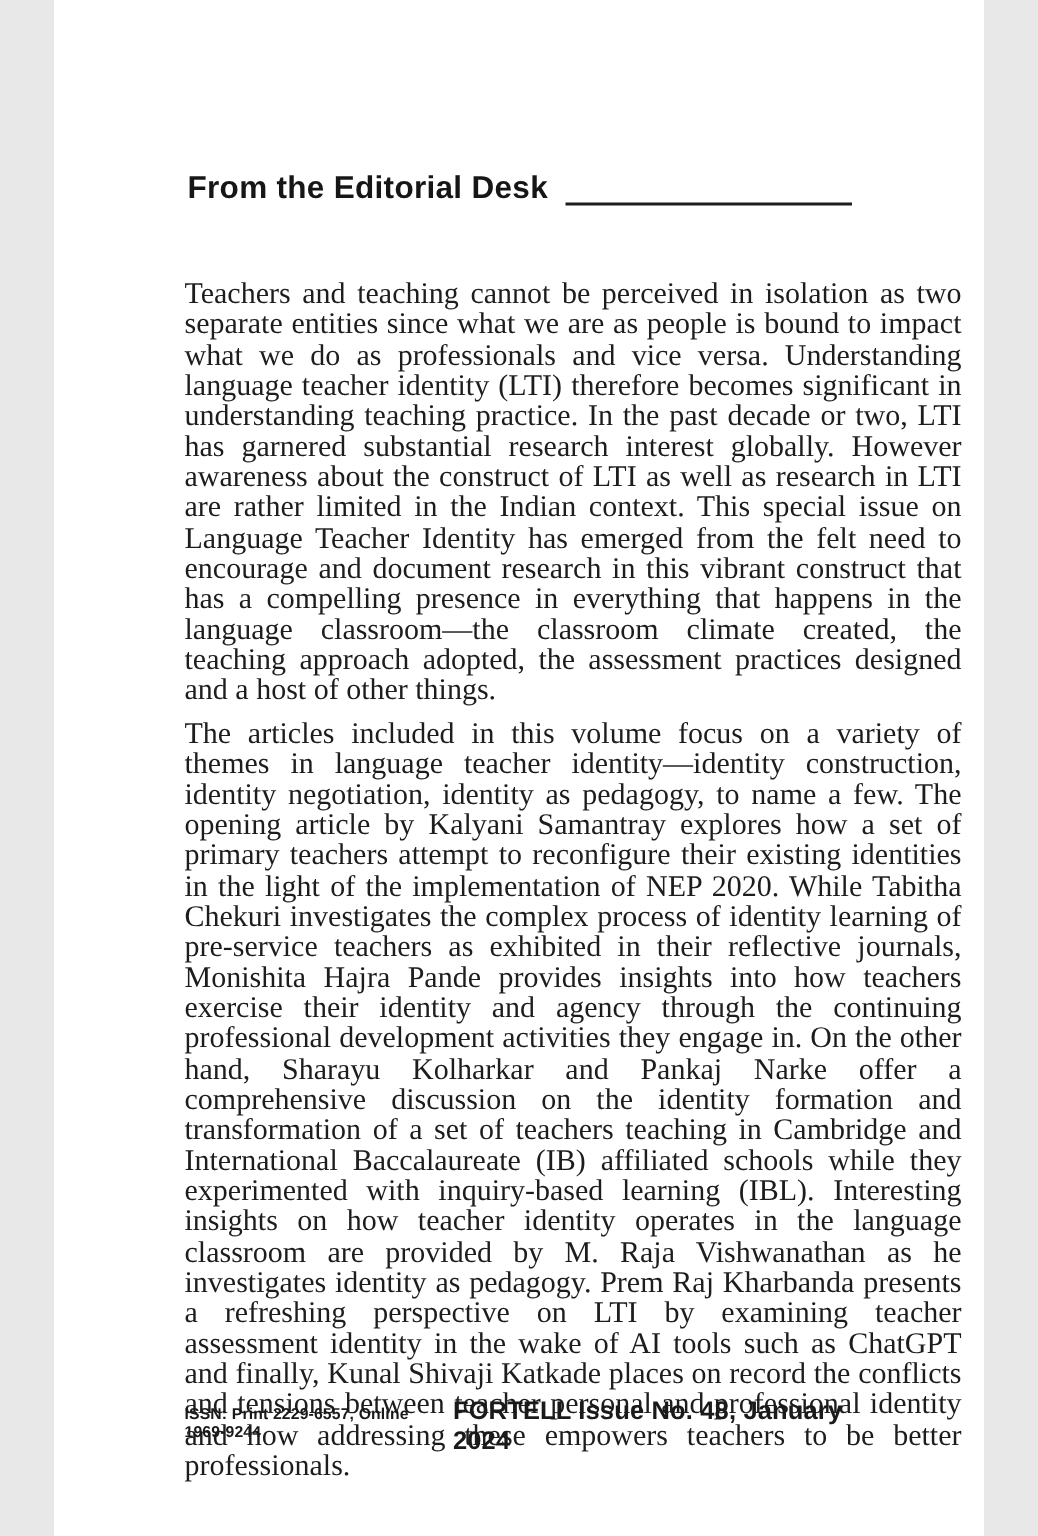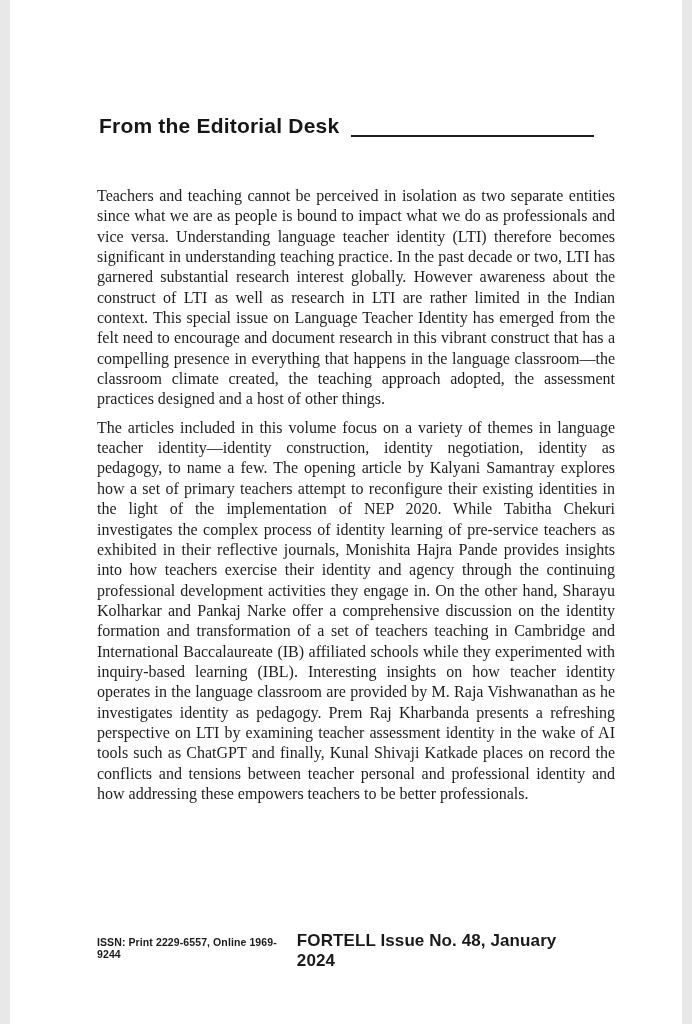--- a/index.html
+++ b/index.html
@@ -2,21 +2,21 @@
 <html><head>
 <meta charset="utf-8">
 <style>
   html, body {
     margin: 0;
     padding: 0;
     background: #e8e8e8;
   }
   .page {
     position: relative;
-    width: 672px;
+    width: 620px;
     height: 1024px;
     margin: 0 auto;
     background: #ffffff;
     overflow: hidden;
     font-family: "Liberation Serif", serif;
   }
   .title-row {
     position: absolute;
     top: 112px;
     left: 89px;
@@ -42,21 +42,21 @@
   }
   .body-text {
     position: absolute;
     top: 186px;
     left: 87px;
     width: 518px;
     color: #1d1d1d;
   }
   .body-text p {
     margin: 0 0 8px 0;
-    font-size: 16px;
+    font-size: 20px;
     line-height: 20.35px;
     text-align: justify;
     text-justify: inter-word;
   }
   .page-footer {
     position: absolute;
     left: 87px;
     right: 88px;
     top: 931px;
     display: flex;

